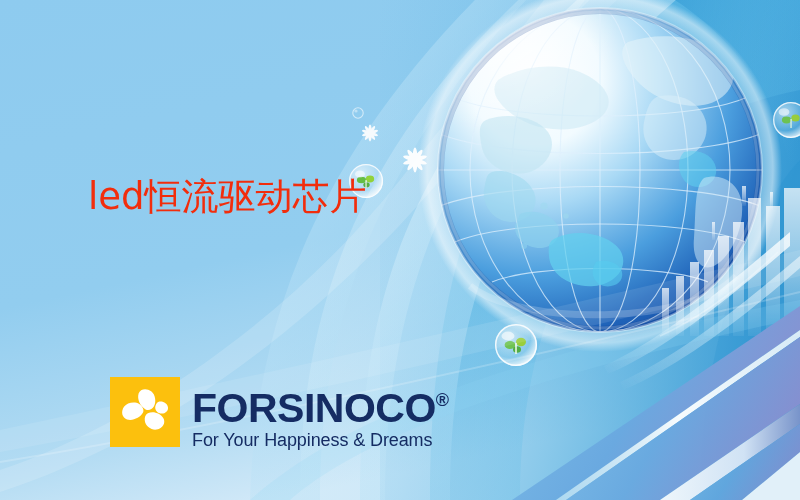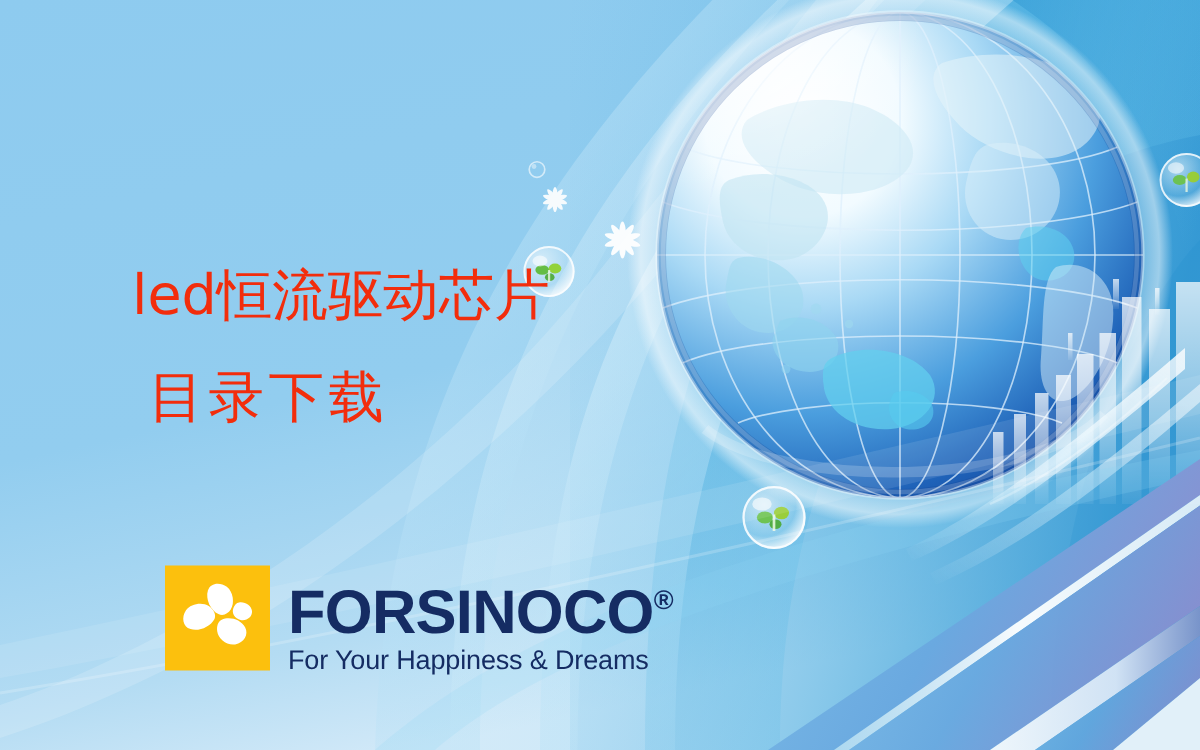--- a/index.html
+++ b/index.html
@@ -23,20 +23,21 @@
     height: 500px;
     display: block;
   }
 
   
   .headline-block {
     position: absolute;
     left: 88px;
     top: 163px;
     z-index: 40;
+    text-align: right;
   }
   .headline-line {
     color: #F22D0C;
     font-size: 37px;
     line-height: 68px;
     white-space: nowrap;
     font-family: "DejaVu Sans", "Liberation Sans", sans-serif;
     letter-spacing: 0px;
     font-weight: 400;
   }
@@ -355,21 +356,20 @@
       <path d="M 800 330 L 800 337 L 566 500 L 556 500 Z" fill="url(#gBand1)"></path>
       <path d="M 800 337 L 800 404 L 660 500 L 566 500 Z" fill="url(#gBand2)" opacity="0.92"></path>
       <path d="M 800 404 L 800 424 L 690 500 L 660 500 Z" fill="url(#gBand3)"></path>
       <path d="M 800 424 L 800 452 L 742 500 L 690 500 Z" fill="url(#gBand2)" opacity="0.8"></path>
       <path d="M 800 452 L 800 500 L 742 500 Z" fill="#ffffff" opacity="0.85"></path>
     </g>
   </svg>
 
   <div class="headline-block">
     <div class="headline-line">led恒流驱动芯片</div>
-    <div class="headline-line second">目录下载</div>
   </div>
 
   <div class="logo-block">
     <div class="logo-mark">
       <svg width="70" height="70" viewBox="0 0 70 70">
         <g fill="#FFFFFF">
           <path d="M35.6 32.4 C 30.4 29.8 26.8 22.4 28.6 16.6
                    C 30.2 11.6 36.6 10.8 41.2 14.2
                    C 45.4 17.4 46.6 25.0 43.8 29.4
                    C 42.0 32.2 38.8 34.0 35.6 32.4 Z"></path>

